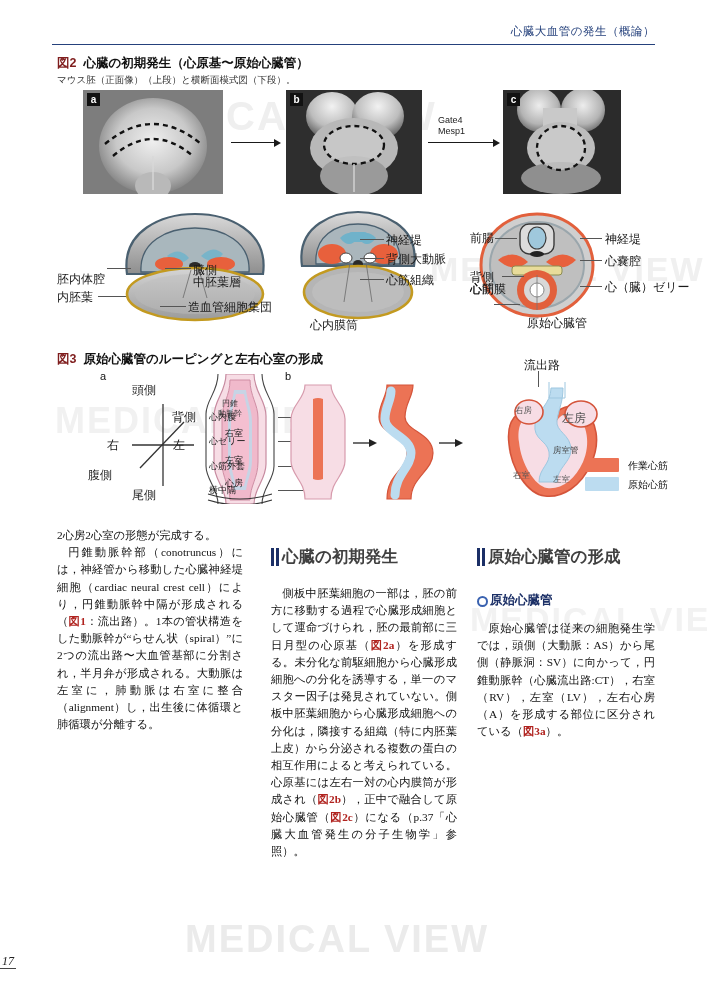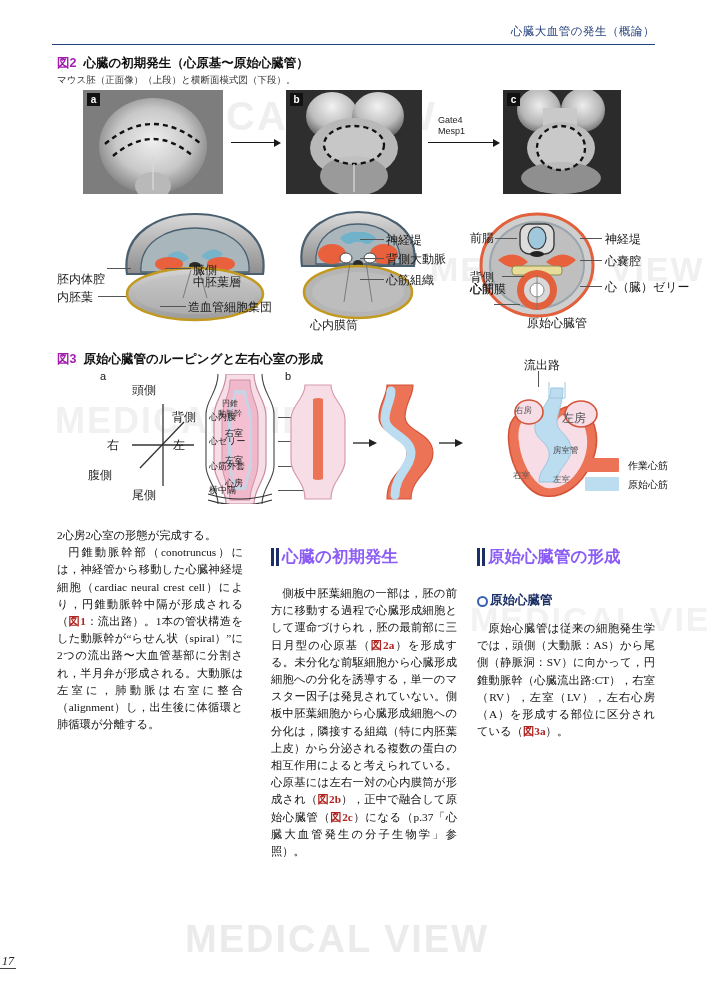--- a/index.html
+++ b/index.html
@@ -41,21 +41,21 @@
   }
 
   
   .figtitle {
     position:absolute;
     font-family:"Liberation Sans", sans-serif;
     font-size:12.5px; font-weight:700; color:#111;
     white-space:nowrap;
   }
   .figtitle .tag {
-    display:inline-block; color:#a21caf; margin-right:7px;
+    display:inline-block; color:#7f1d1d; margin-right:7px;
   }
   .figcap {
     position:absolute;
     font-family:"Liberation Sans", sans-serif;
     font-size:9.5px; color:#333; white-space:nowrap;
   }
 
   
   .photo { position:absolute; background:#9d9d9d; overflow:hidden; }
   .photo .gl { position:absolute; inset:0; }
@@ -110,21 +110,21 @@
     text-align:justify;
     text-justify:inter-character;
   }
   .col p { margin:0; text-indent:1em; }
   .col p.noind { text-indent:0; }
   .ref { color:#b0231f; font-weight:700; }
 
   .sechead {
     position:absolute;
     font-family:"Liberation Sans", sans-serif;
-    font-size:16.5px; font-weight:700; color:#8b5cf6;
+    font-size:16.5px; font-weight:700; color:#404040;
     padding-left:11px; white-space:nowrap;
   }
   .sechead::before {
     content:""; position:absolute; left:0; top:2px; bottom:2px; width:3px;
     background:#1b2f66;
     box-shadow:5px 0 0 0 #1b2f66;
   }
   .subhead {
     position:absolute;
     font-family:"Liberation Sans", sans-serif;

